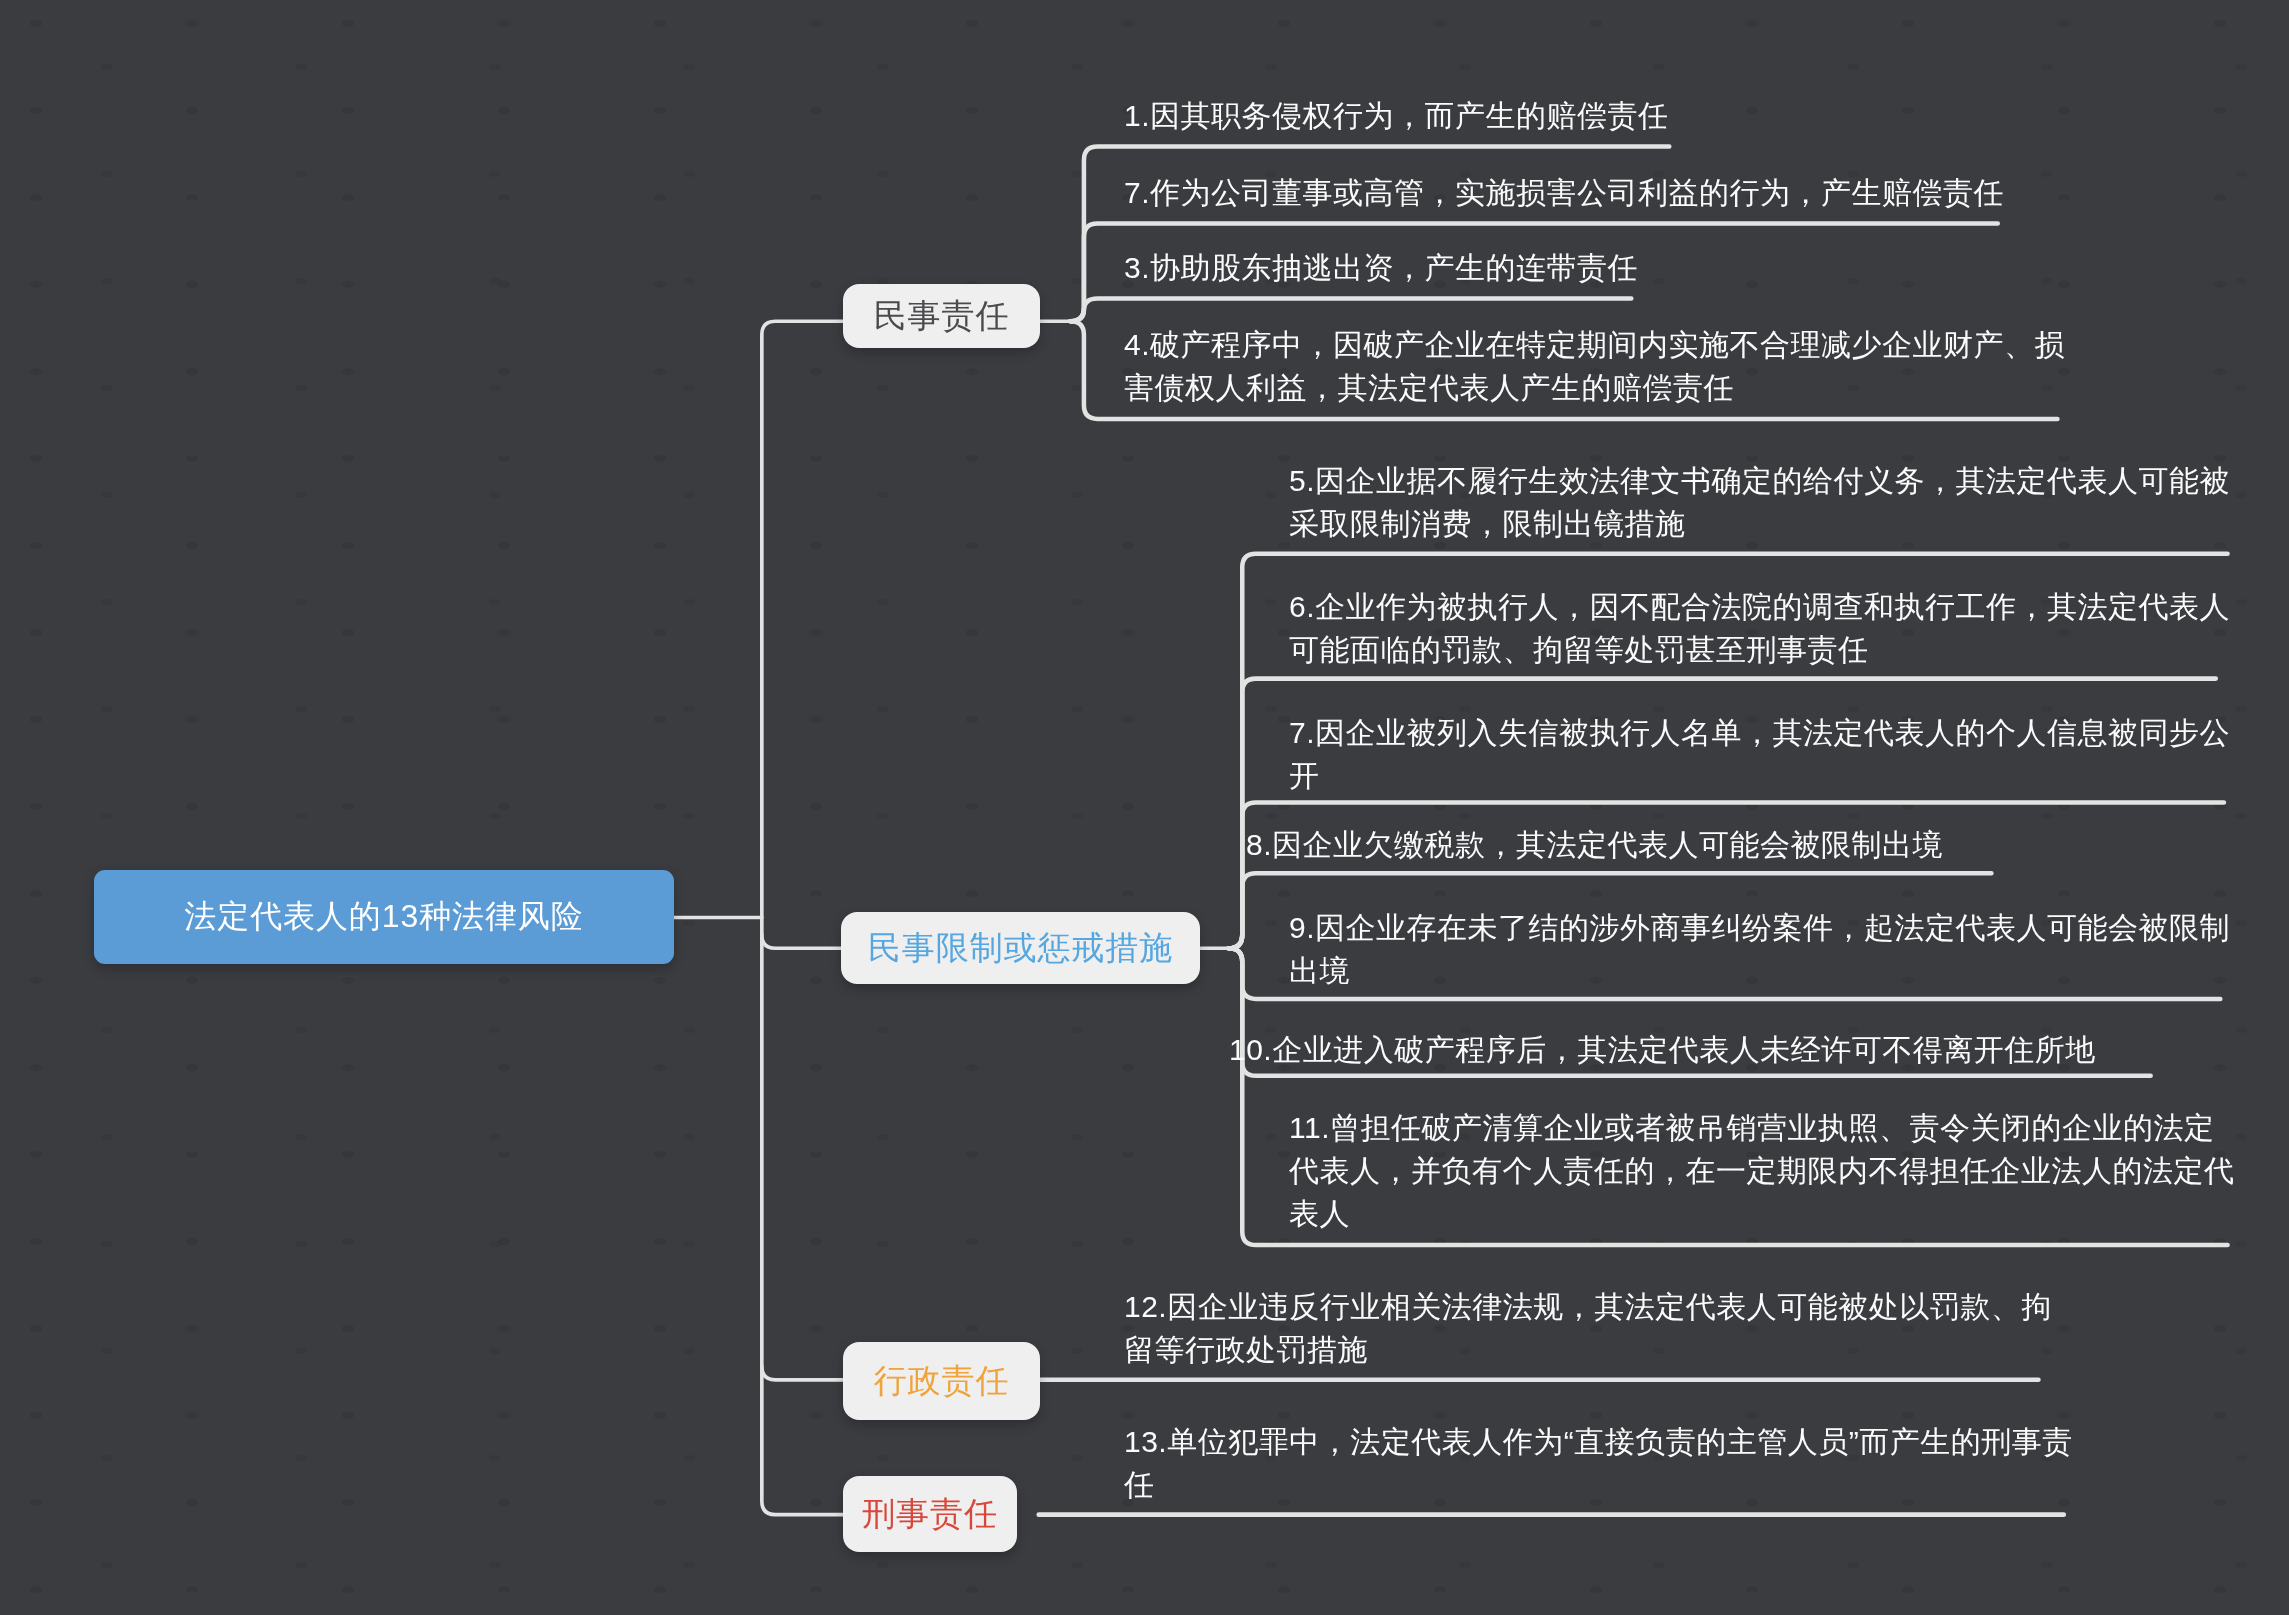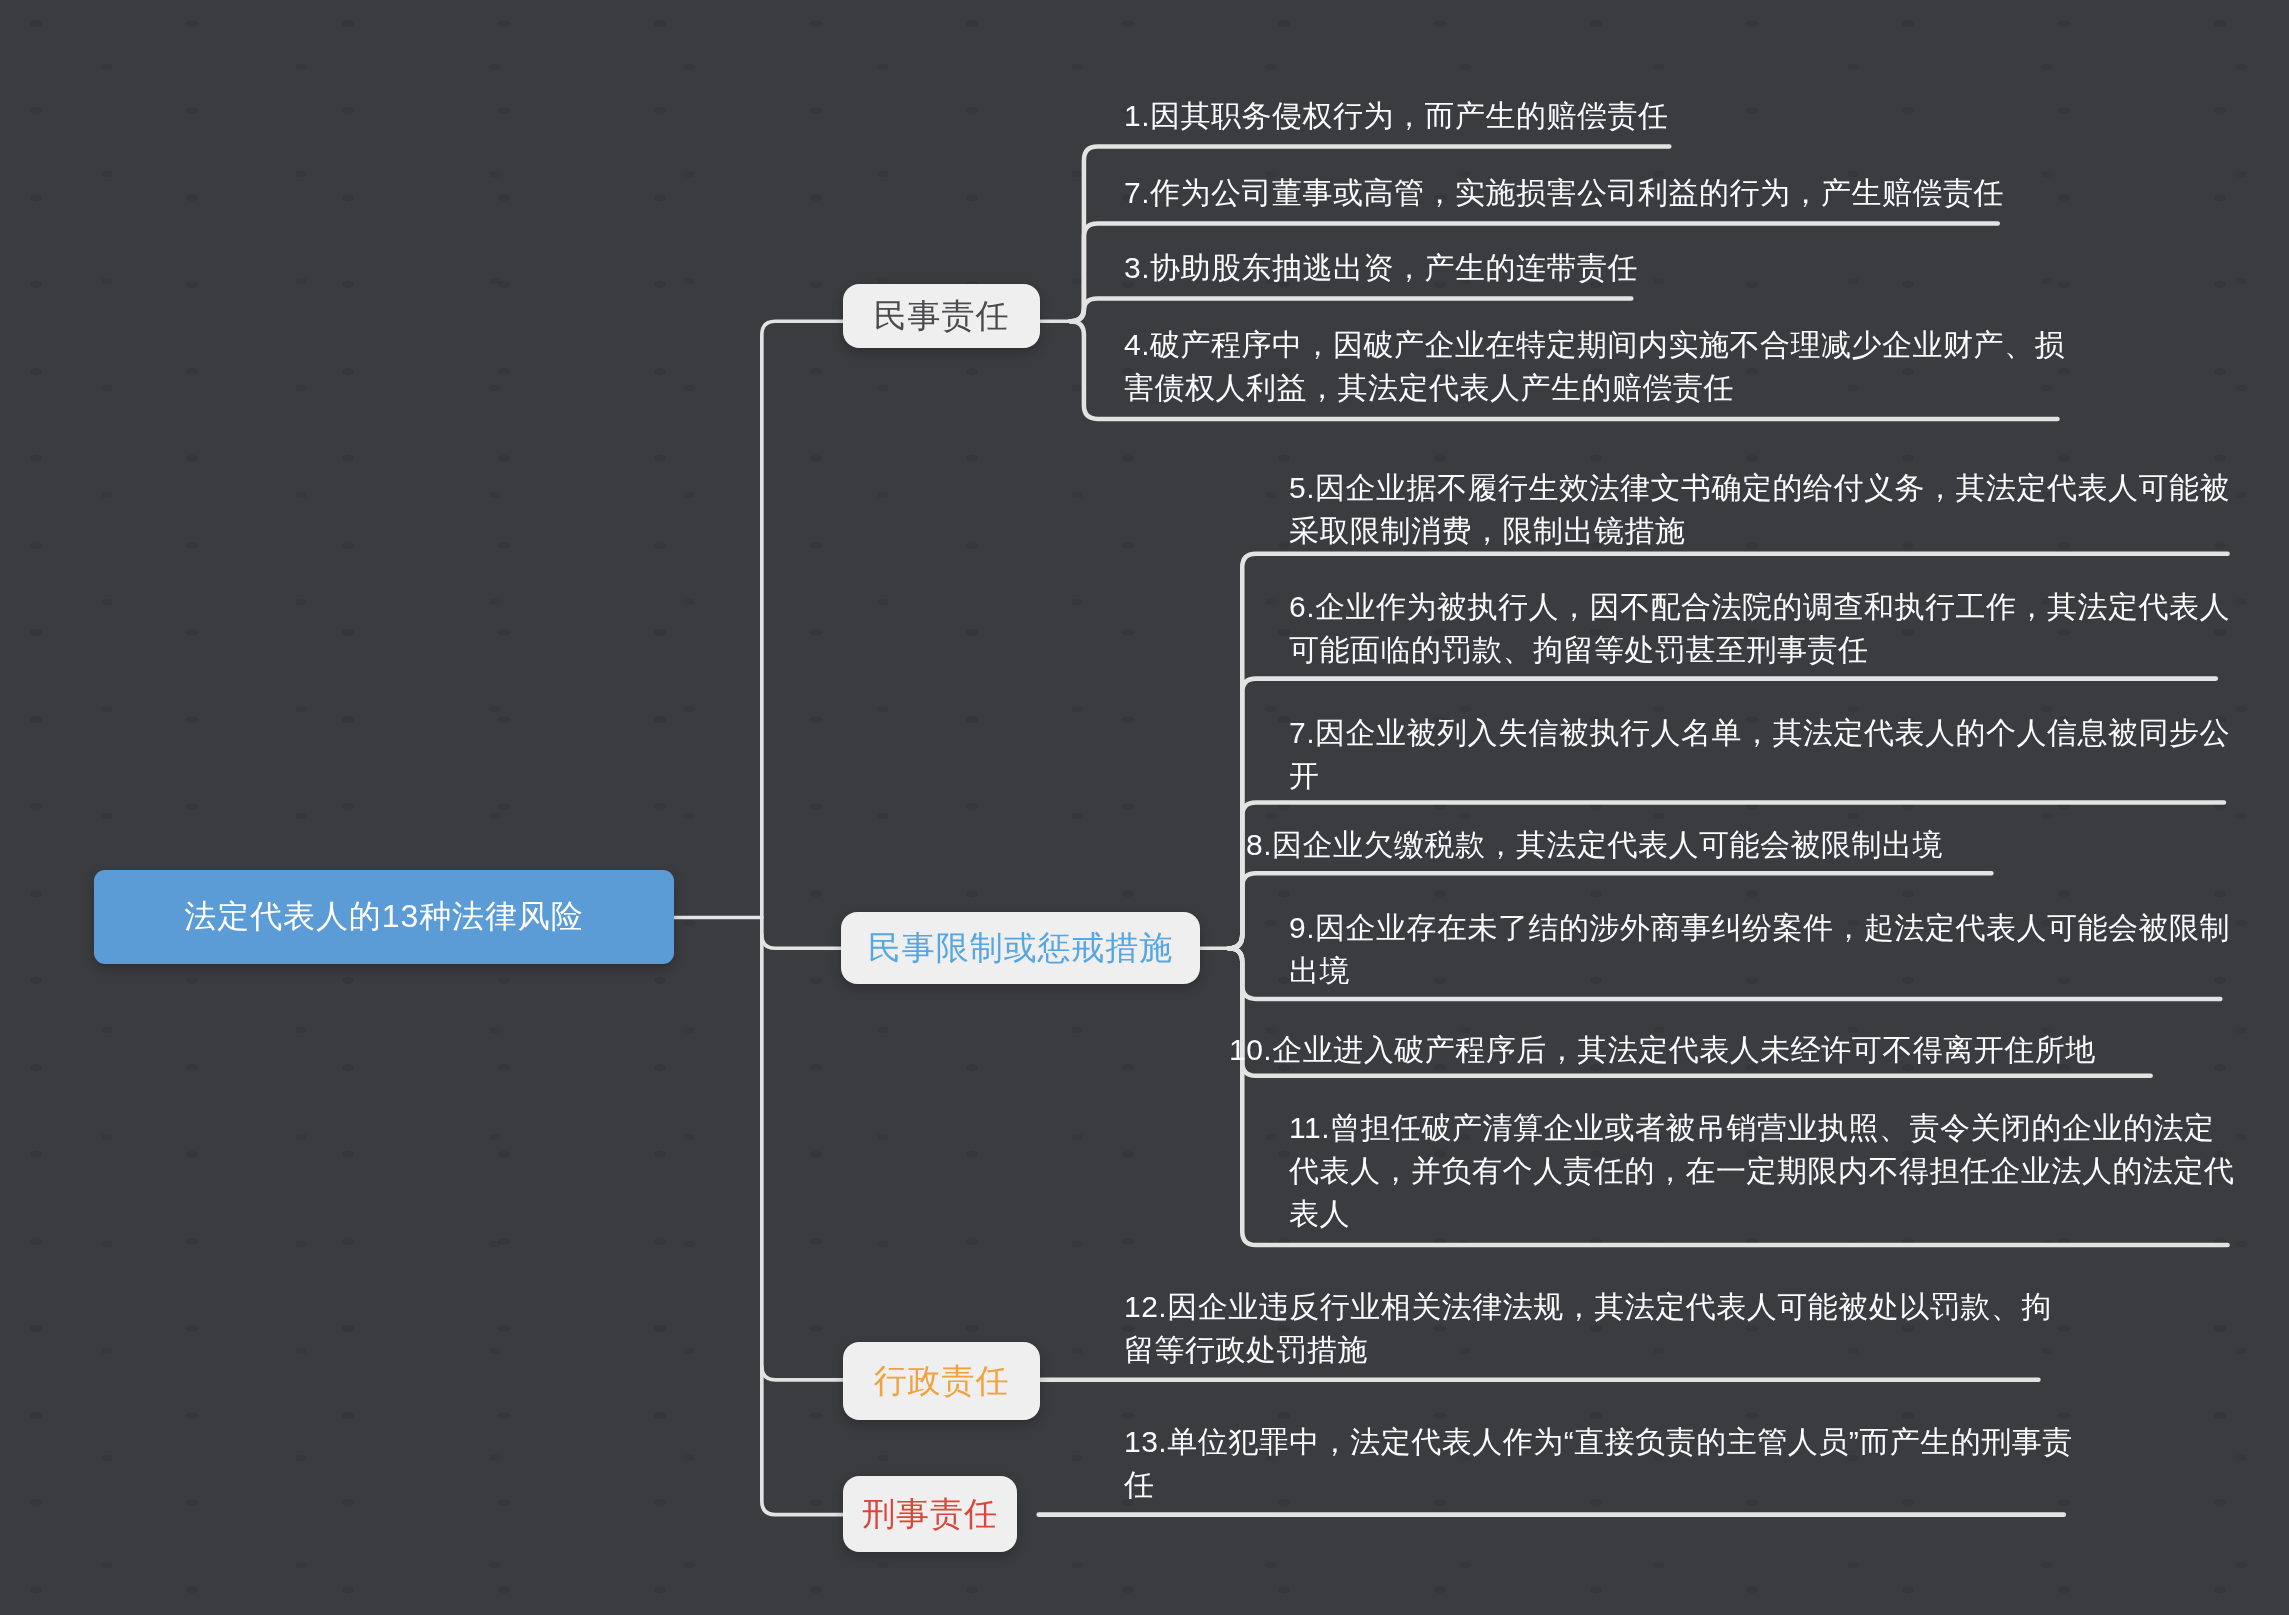--- a/index.html
+++ b/index.html
@@ -38,21 +38,21 @@
   #branch-3{left:843px;top:1476px;width:174px;height:76px;}
 
   .leaf{
     position:absolute;color:#fbfbfb;font-size:30px;line-height:43px;
     white-space:pre-line;letter-spacing:0.5px;
   }
   #leaf-0 {left:1124px;top:94px;}
   #leaf-1 {left:1124px;top:171px;}
   #leaf-2 {left:1124px;top:246px;}
   #leaf-3 {left:1124px;top:323px;}
-  #leaf-4 {left:1289px;top:459px;margin-top:7px;}
+  #leaf-4 {left:1289px;top:459px;}
   #leaf-5 {left:1289px;top:585px;}
   #leaf-6 {left:1289px;top:711px;}
   #leaf-7 {left:1230px;top:823px;margin-left:16px;}
   #leaf-8 {left:1289px;top:906px;}
   #leaf-9 {left:1229px;top:1028px;}
   #leaf-10{left:1289px;top:1106px;}
   #leaf-11{left:1124px;top:1285px;}
   #leaf-12{left:1124px;top:1420px;}
 </style>
 </head>

